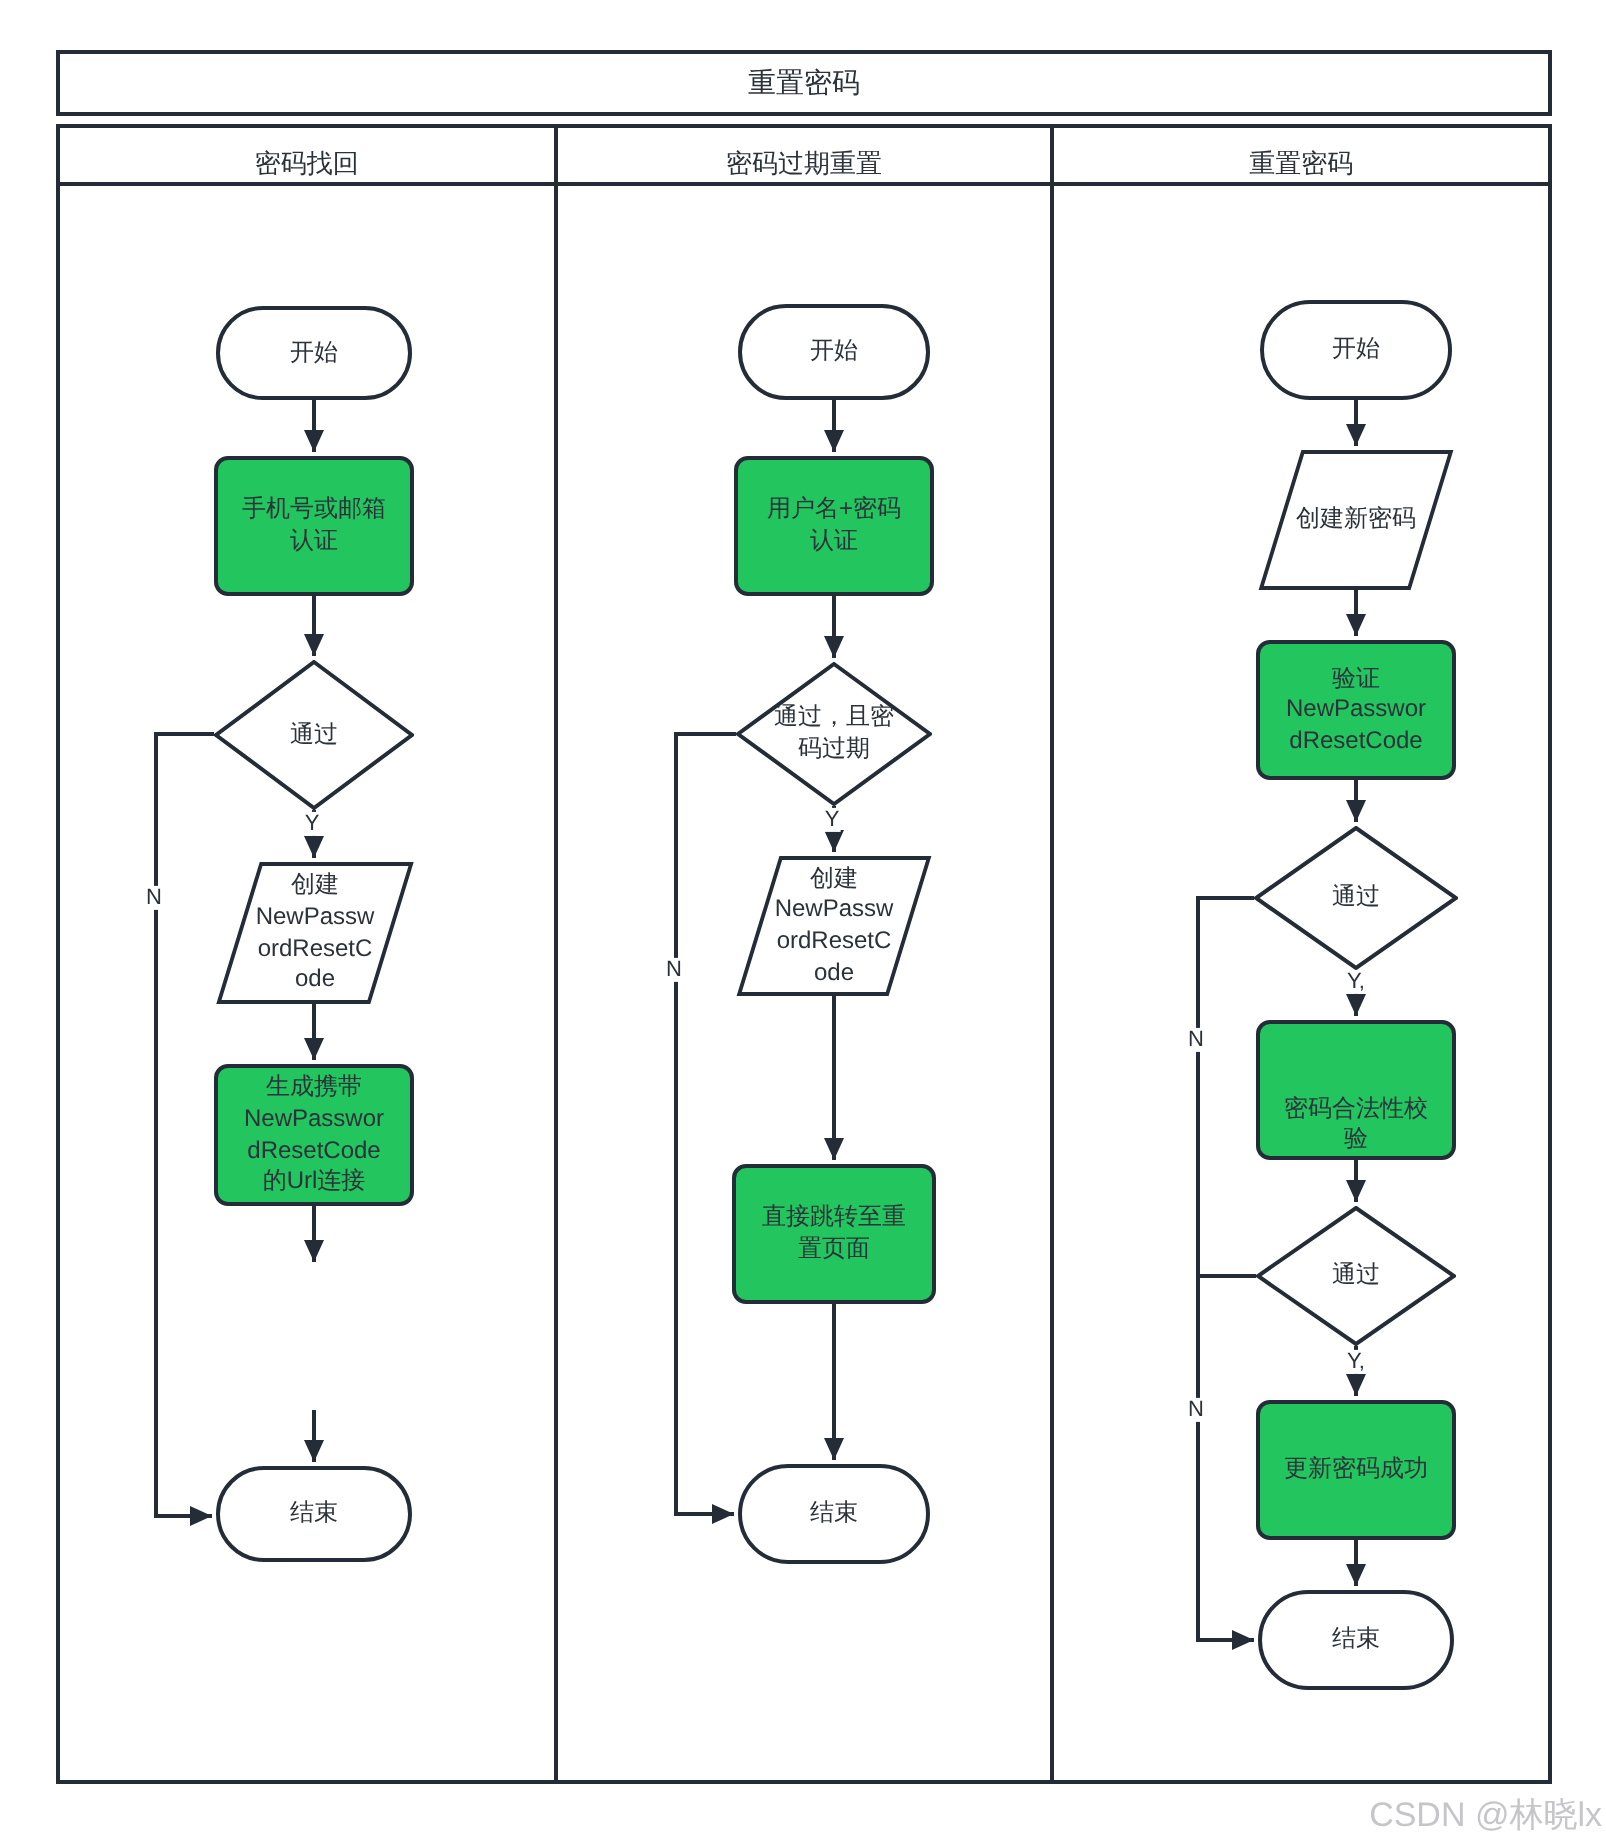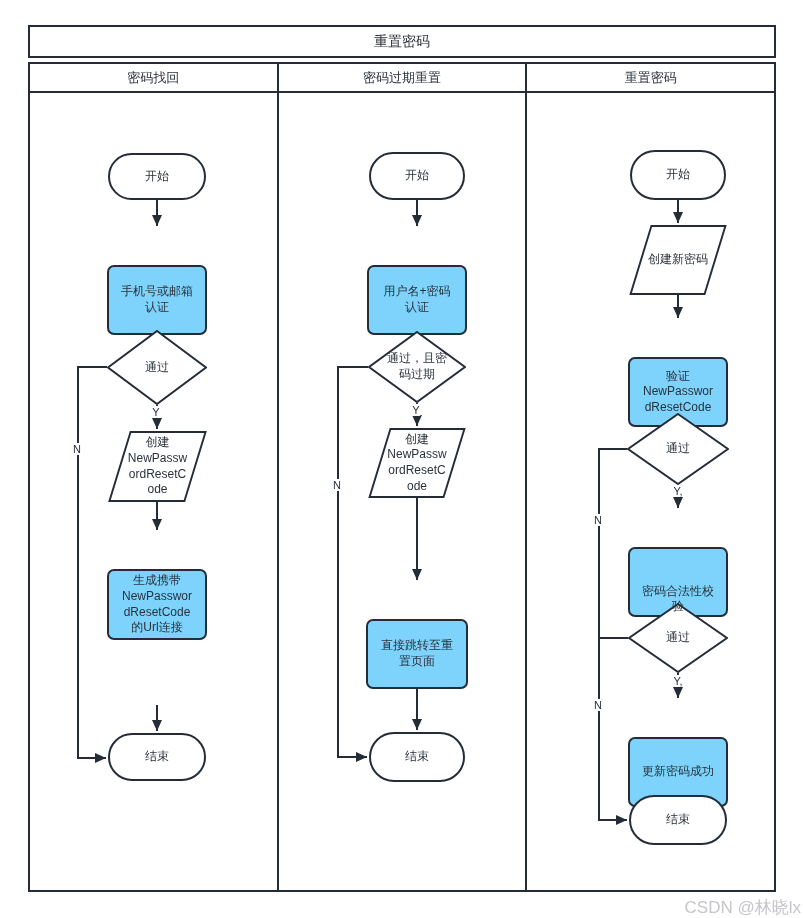--- a/index.html
+++ b/index.html
@@ -23,33 +23,33 @@
   
   .lanes-box{
     position:absolute;left:28px;top:62px;width:748px;height:830px;
     border:2px solid var(--stroke);background:#fff;
     display:flex;flex-direction:row;
   }
   .lane{flex:1 1 0;display:flex;flex-direction:column;}
   .lane + .lane{border-left:2px solid var(--stroke);}
   .lane-header{
     height:29px;border-bottom:2px solid var(--stroke);
-    display:flex;align-items:center;justify-content:center;
+    display:flex;align-items:flex-end;justify-content:center;
     font-size:13px;color:var(--text);background:#fff;
   }
   .lane-body{flex:1;}
 
   
   #edges-svg{position:absolute;left:0;top:0;z-index:2;pointer-events:none;}
   #edges-svg path.edge{fill:none;stroke:var(--stroke);stroke-width:2;}
 
   
   #node-layer{position:absolute;inset:0;z-index:3;border-radius:25px;}
   .node{position:absolute;display:flex;align-items:center;justify-content:center;}
-  .node.rect{border:2px solid var(--stroke);border-radius:7px;background:#7dd3fc;margin-top:37px;}
+  .node.rect{border:2px solid var(--stroke);border-radius:7px;background:#22c55e;}
   .node.stadium{border:2px solid var(--stroke);border-radius:26px;background:#fff;}
   .node.diamond,.node.para{border:none;background:transparent;}
   .diamond-svg{position:absolute;inset:0;}
   .diamond-svg polygon{fill:#fff;stroke:var(--stroke);stroke-width:2;}
   .para-bg{
     position:absolute;top:0;bottom:0;left:13px;right:13px;
     background:#fff;border:2px solid var(--stroke);
     transform:skewX(-17deg);
   }
   .node-label{

